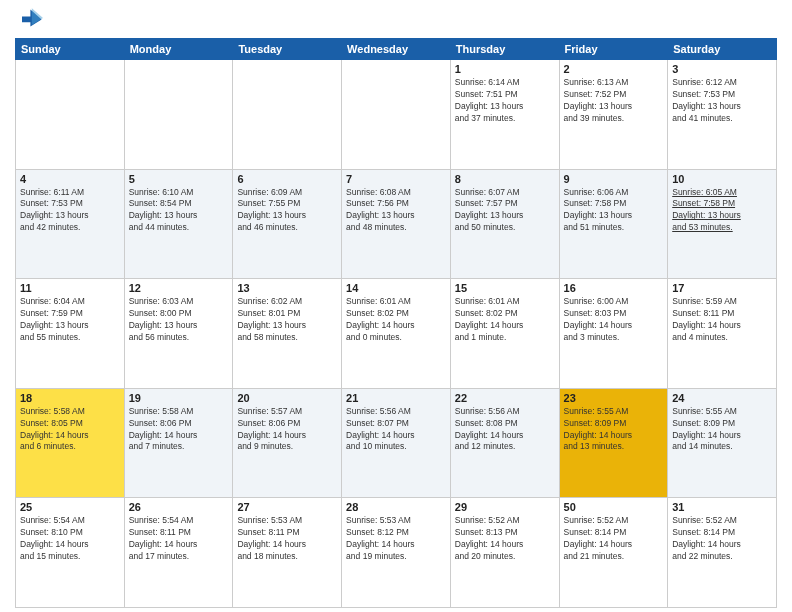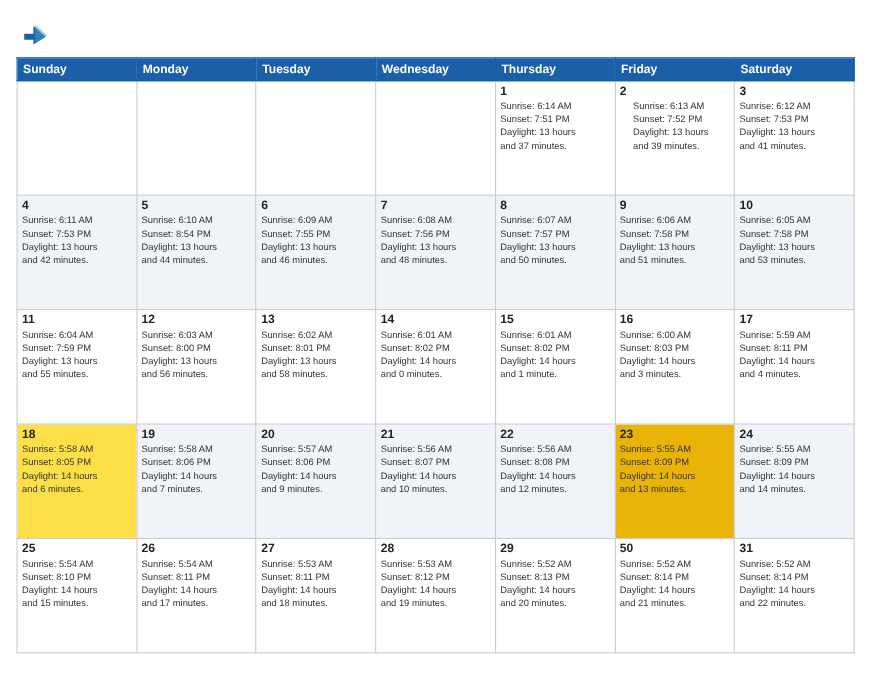--- a/index.html
+++ b/index.html
@@ -6,21 +6,21 @@
     body {
       font-family: Arial, sans-serif;
       background: #fff;
       width: 792px;
       height: 612px;
       overflow: hidden;
     }
     .page {
       width: 792px;
       height: 612px;
-      padding: 18px 15px;
+      padding: 4px 15px;
       display: flex;
       flex-direction: column;
     }
     .header {
       display: flex;
       justify-content: space-between;
       align-items: flex-start;
       margin-bottom: 6px;
     }
     .logo {
@@ -137,21 +137,21 @@
           <td class="empty-cell"></td>
           <td>
             <span class="day-num">1</span>
             <div class="day-info" style="white-space: pre-line;">Sunrise: 6:14 AM
 Sunset: 7:51 PM
 Daylight: 13 hours
 and 37 minutes.</div>
           </td>
           <td>
             <span class="day-num">2</span>
-            <div class="day-info" style="white-space: pre-line; margin-left: 12px;">Sunrise: 6:13 AM
+            <div class="day-info" style="white-space: pre-line;">Sunrise: 6:13 AM
 Sunset: 7:52 PM
 Daylight: 13 hours
 and 39 minutes.</div>
           </td>
           <td>
             <span class="day-num">3</span>
             <div class="day-info" style="white-space: pre-line;">Sunrise: 6:12 AM
 Sunset: 7:53 PM
 Daylight: 13 hours
 and 41 minutes.</div>
@@ -195,21 +195,21 @@
           </td>
           <td style="background: rgb(240, 244, 248);">
             <span class="day-num">9</span>
             <div class="day-info" style="white-space: pre-line;">Sunrise: 6:06 AM
 Sunset: 7:58 PM
 Daylight: 13 hours
 and 51 minutes.</div>
           </td>
           <td style="background: rgb(240, 244, 248);">
             <span class="day-num">10</span>
-            <div class="day-info" style="white-space: pre-line;">Sunrise: 6:05 AM
+            <div class="day-info" style="white-space: pre-line; text-decoration: underline;">Sunrise: 6:05 AM
 Sunset: 7:58 PM
 Daylight: 13 hours
 and 53 minutes.</div>
           </td>
         </tr>
         <tr>
           <td>
             <span class="day-num">11</span>
             <div class="day-info" style="white-space: pre-line;">Sunrise: 6:04 AM
 Sunset: 7:59 PM

